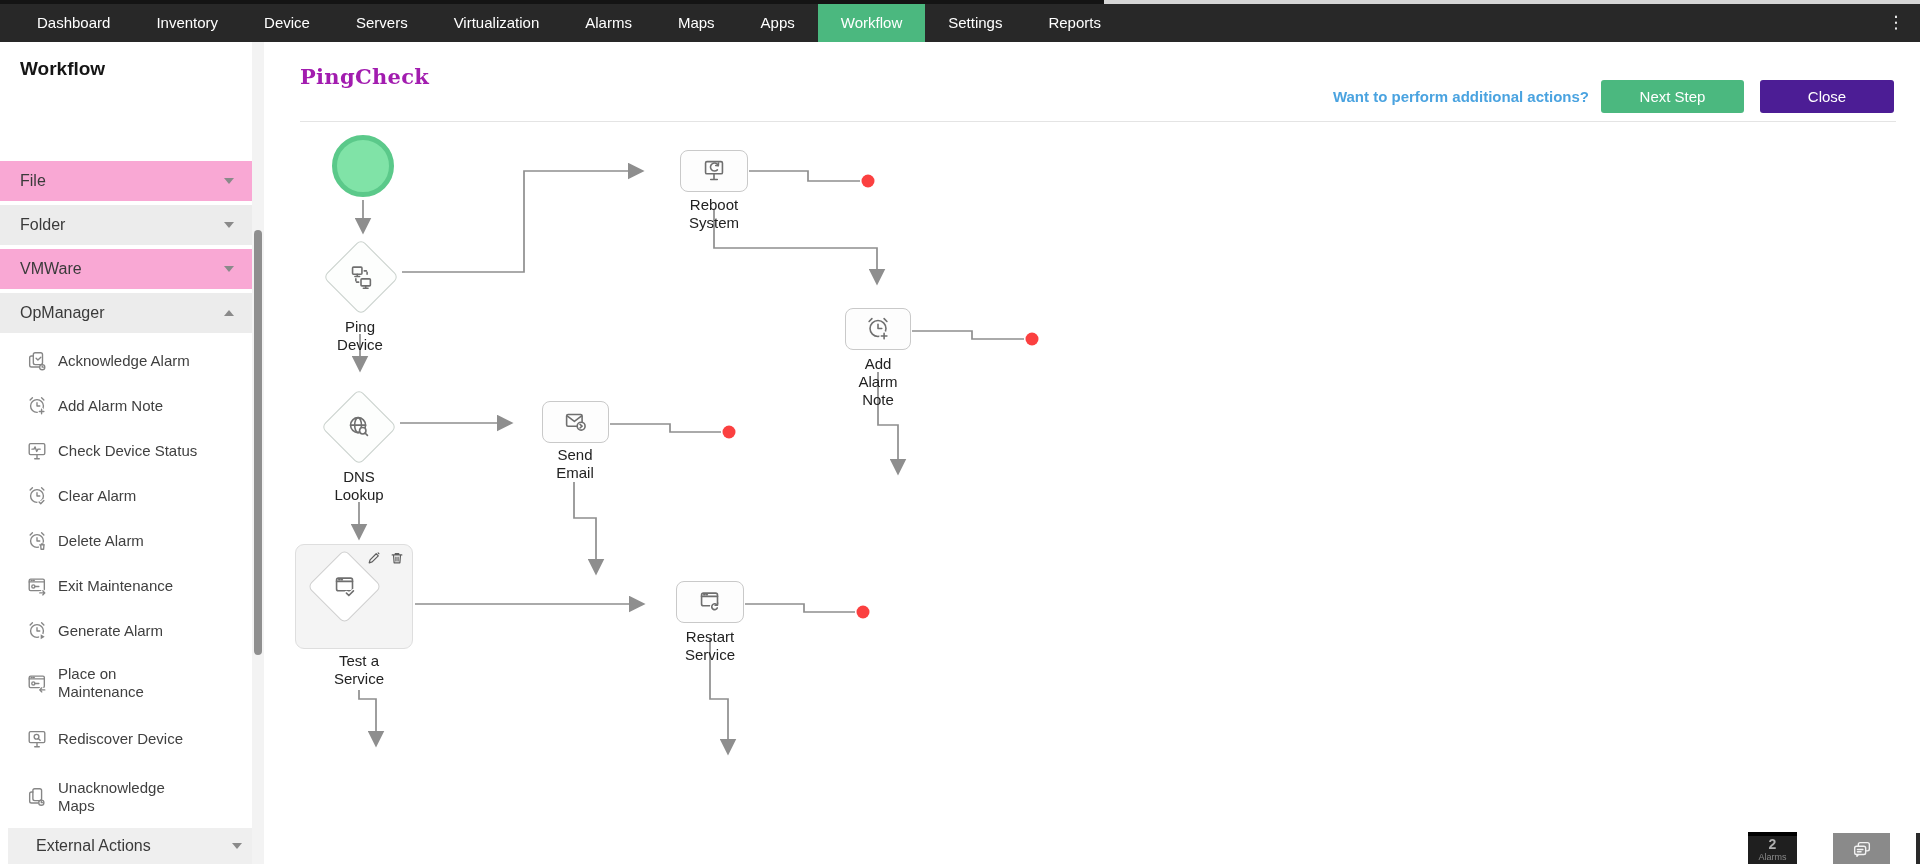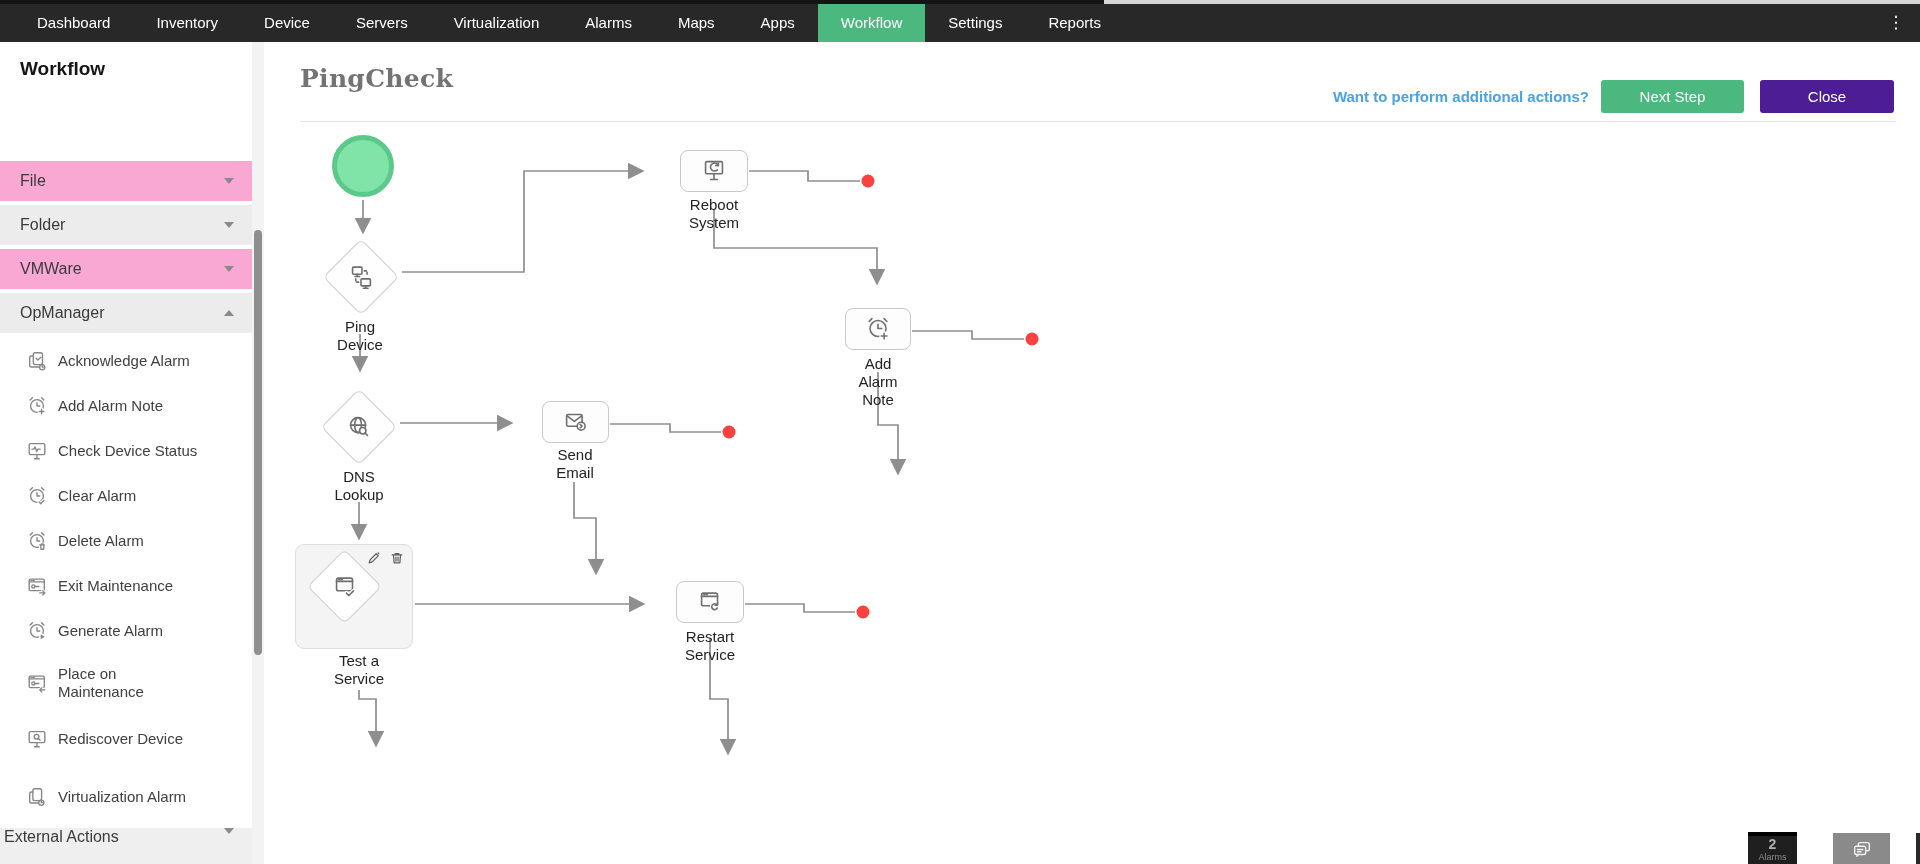--- a/index.html
+++ b/index.html
@@ -25,30 +25,30 @@
   .sb-cat .lbl { font-size:16px; color:#3a3a3a; flex:1; }
   .sb-cat.shade-a { background:#ececec; }
   .sb-cat.shade-b { background:#f9a8d4; }
   .caret { width:0; height:0; border-left:5px solid transparent; border-right:5px solid transparent;
            border-top:6px solid #8a8a8a; }
   .caret.up { border-top:none; border-bottom:6px solid #8a8a8a; }
   .sb-action { position:absolute; left:0; width:252px; display:flex; align-items:center; cursor:pointer; }
   .sb-action .ico { position:absolute; left:26px; width:22px; height:22px; color:#868686; }
   .sb-action .ico svg { width:22px; height:22px; display:block; }
   .sb-action .lbl { position:absolute; left:58px; max-width:142px; font-size:15px; color:#404040; line-height:18px; }
-  .sb-footer { position:absolute; left:0; top:786px; width:252px; height:36px; background:#efefef;
-               display:flex; padding:0 18px 0 4px; cursor:pointer; }
+  .sb-footer { position:absolute; left:8px; top:786px; width:252px; height:36px; background:#efefef;
+               display:flex; align-items:center; padding:0 18px 0 28px; cursor:pointer; }
   .sb-footer .lbl { font-size:16px; color:#3a3a3a; flex:1; }
   .sb-scroll { position:absolute; left:252px; top:42px; width:12px; height:822px; background:#f3f3f3; }
   .sb-thumb { position:absolute; left:2px; top:188px; width:8px; height:425px; background:#8f8f8f; border-radius:4px; }
 
   
   .canvas { position:absolute; left:264px; top:42px; width:1656px; height:822px; background:#fff; }
   .page-title { position:absolute; left:36px; top:22px; font-family:"DejaVu Serif", serif;
-                font-size:25px; font-weight:600; color:#737373; letter-spacing:.3px; }
+                font-size:21px; font-weight:600; color:#a21caf; letter-spacing:.3px; }
   .hdr-divider { position:absolute; left:36px; top:79px; width:1596px; height:1px; background:#e4e4e4; }
   .hdr-right { position:absolute; right:26px; top:38px; height:33px; display:flex; align-items:center; }
   .hint-link { color:#4aa3e0; font-size:15px; font-weight:600; margin-right:12px; cursor:pointer; white-space:nowrap; }
   .btn { height:33px; border:none; border-radius:3px; color:#fff; font-size:15px;
          font-family:"Liberation Sans", sans-serif; cursor:pointer; }
   .btn.green { background:#4bb87f; min-width:143px; margin-right:16px; }
   .btn.gray  { background:#4c1d95; min-width:134px; }
 
   
   .overlay { position:absolute; left:0; top:0; width:1656px; height:822px; pointer-events:none; }
@@ -238,21 +238,21 @@
     </div>
     <div class="sb-action" style="top:723px;height:63px">
       <span class="ico">
         <svg viewBox="0 0 24 24" fill="none" stroke="currentColor" stroke-width="1.5" stroke-linecap="round" stroke-linejoin="round">
           <rect x="7.5" y="3" width="9.5" height="13" rx="2"></rect>
             <path d="M7.5 6.5H6a2 2 0 0 0-2 2v8a2 2 0 0 0 2 2h7"></path>
           <circle cx="16.7" cy="18.2" r="2.8"></circle>
             <path d="M16.7 16.8v1.4h1.2"></path>
         </svg>
         </span>
-      <span class="lbl">Virtualization Alarm</span>
+      <span class="lbl">Unacknowledge Maps</span>
     </div>
 
     <div class="sb-footer">
       <span class="lbl">External Actions</span>
       <span class="caret"></span>
     </div>
   </div>
 
   <div class="sb-scroll">
     <div class="sb-thumb"></div>

